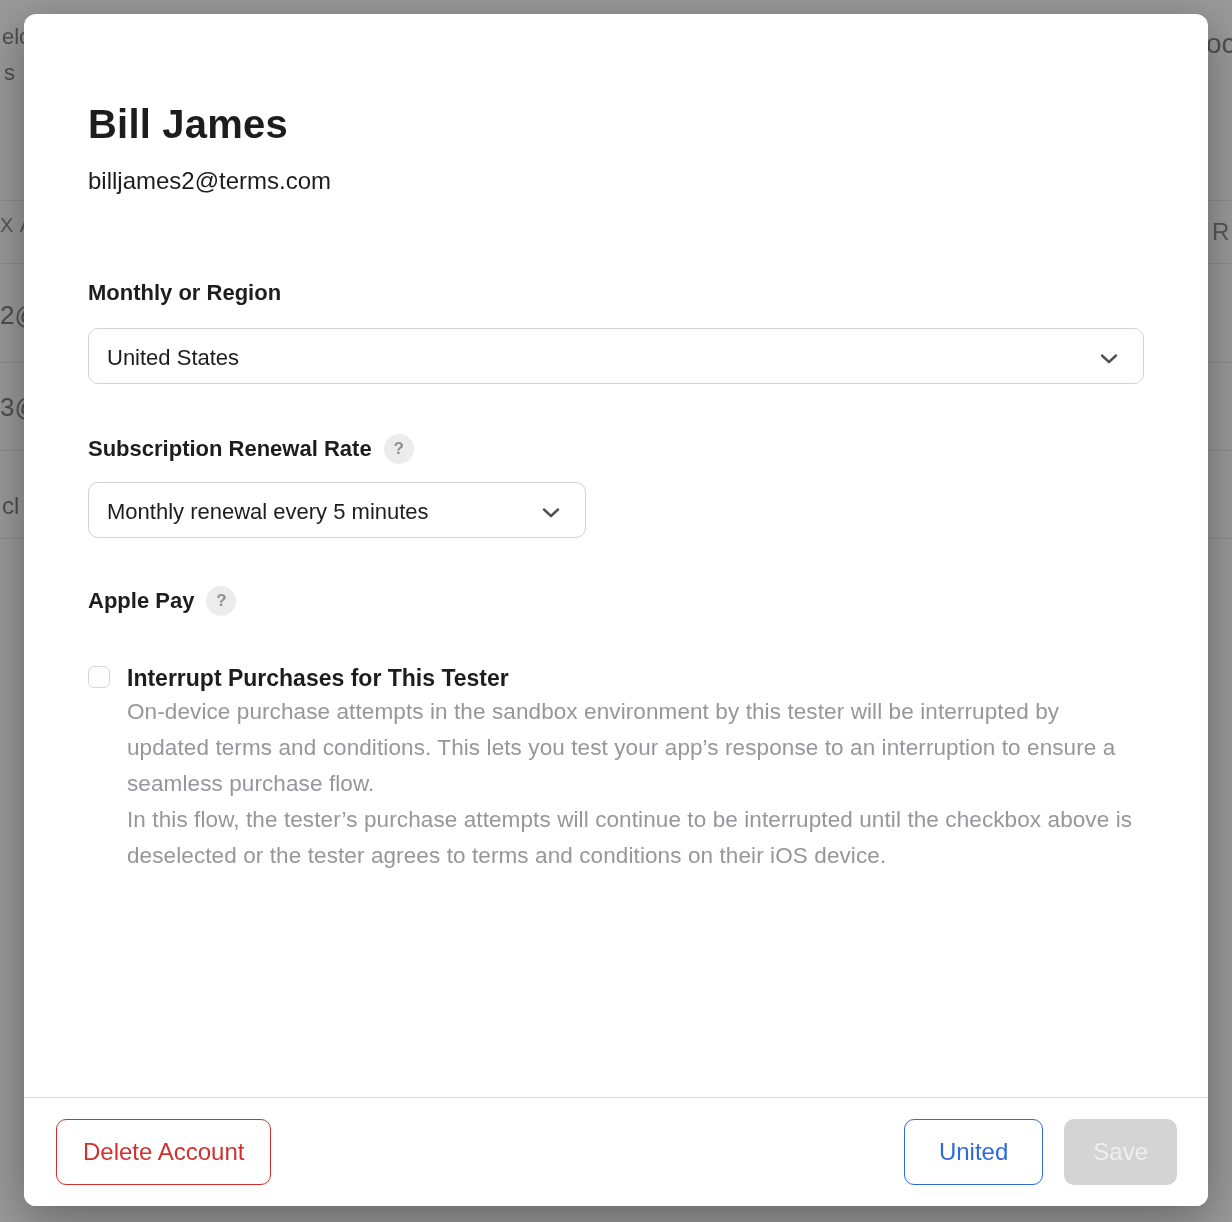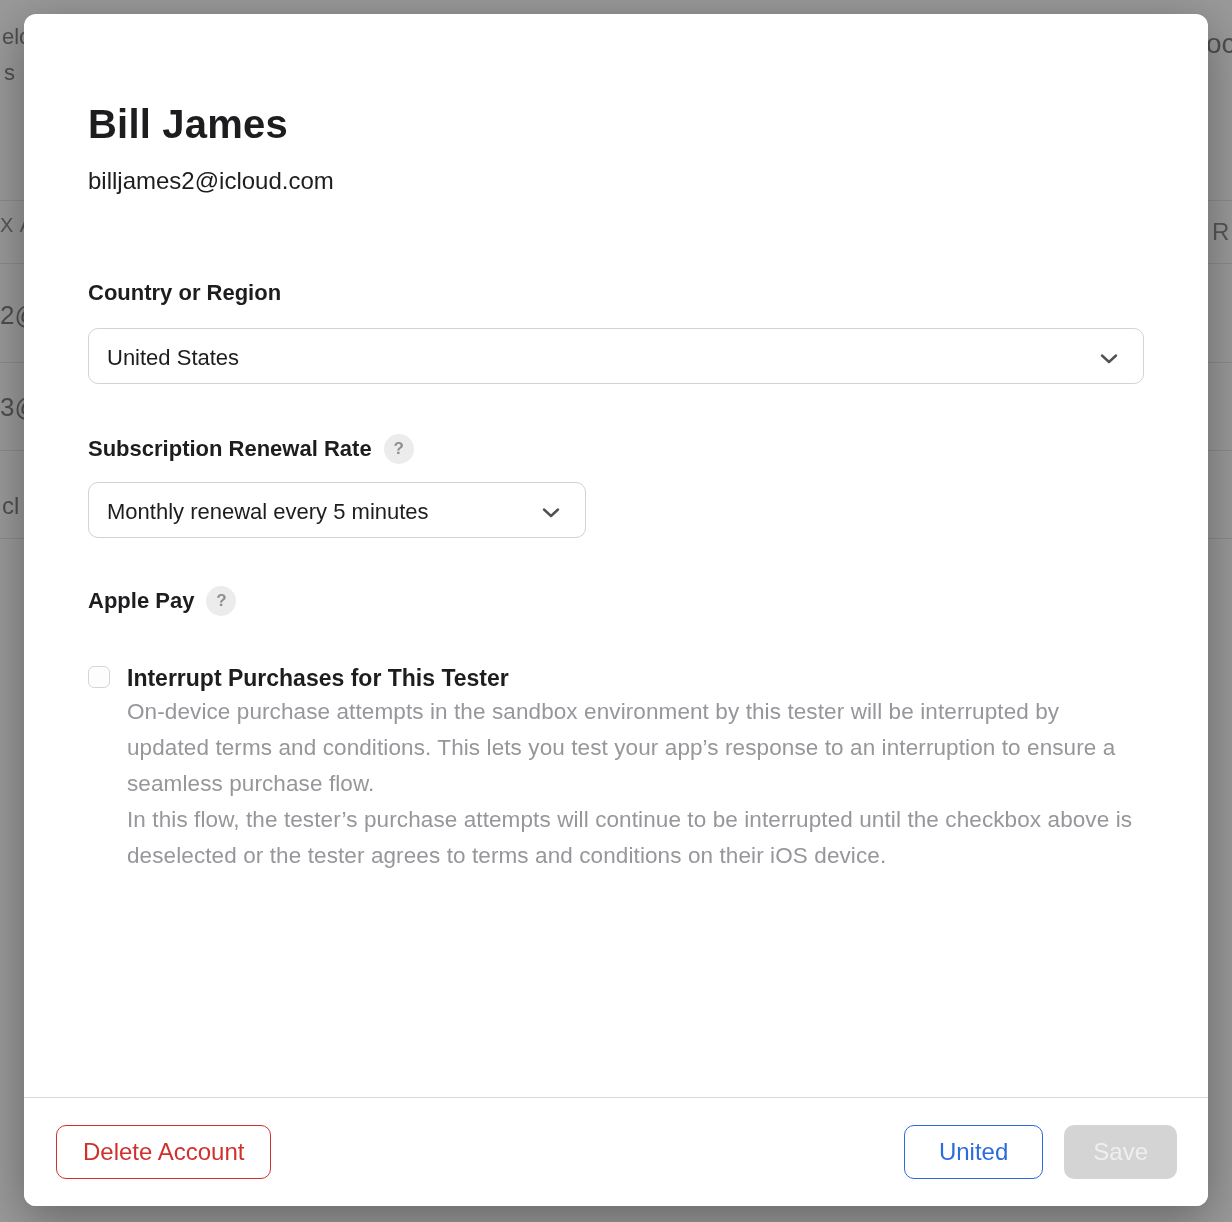--- a/index.html
+++ b/index.html
@@ -135,21 +135,21 @@
     position: absolute;
     left: 0; right: 0; bottom: 0;
     height: 109px;
     border-top: 1px solid #d8d8dc;
     display: flex; align-items: center;
     padding: 0 31px 0 32px;
     border-radius: 0 0 12px 12px;
     background: #fff;
   }
   .btn {
-    height: 54px;
+    height: 66px;
     border-radius: 10px;
     font-family: "Liberation Sans", "DejaVu Sans", sans-serif;
     font-size: 24px;
     padding: 0 26px;
     display: inline-flex; align-items: center; justify-content: center;
     cursor: pointer;
     background: #ffffff;
   }
   .btn-delete {
     border: 1.5px solid #d0312d;
@@ -190,24 +190,24 @@
   <div class="bd-line" style="top:450px;"></div>
 
   <div class="bd-frag" style="left:2px; top:492px; font-size:24px;">cl</div>
   <div class="bd-line" style="top:538px;"></div>
 </div>
 
 <div class="modal">
   <div class="modal-body">
 
     <h1 class="title">Bill James</h1>
-    <div class="email">billjames2@icloud.com</div>
+    <div class="email">billjames2@terms.com</div>
 
     <div class="field-label lbl-country">
-      <span>Country or Region</span>
+      <span>Monthly or Region</span>
     </div>
     <div class="select select-full">
       <span class="select-value">United States</span>
       <span class="chevron">
         <svg width="24" height="24" viewBox="0 0 24 24" fill="none">
           <path d="M5 9.5 L12 16 L19 9.5" stroke="#515154" stroke-width="2.4" stroke-linecap="round" stroke-linejoin="round"></path>
         </svg>
       </span>
     </div>
 

